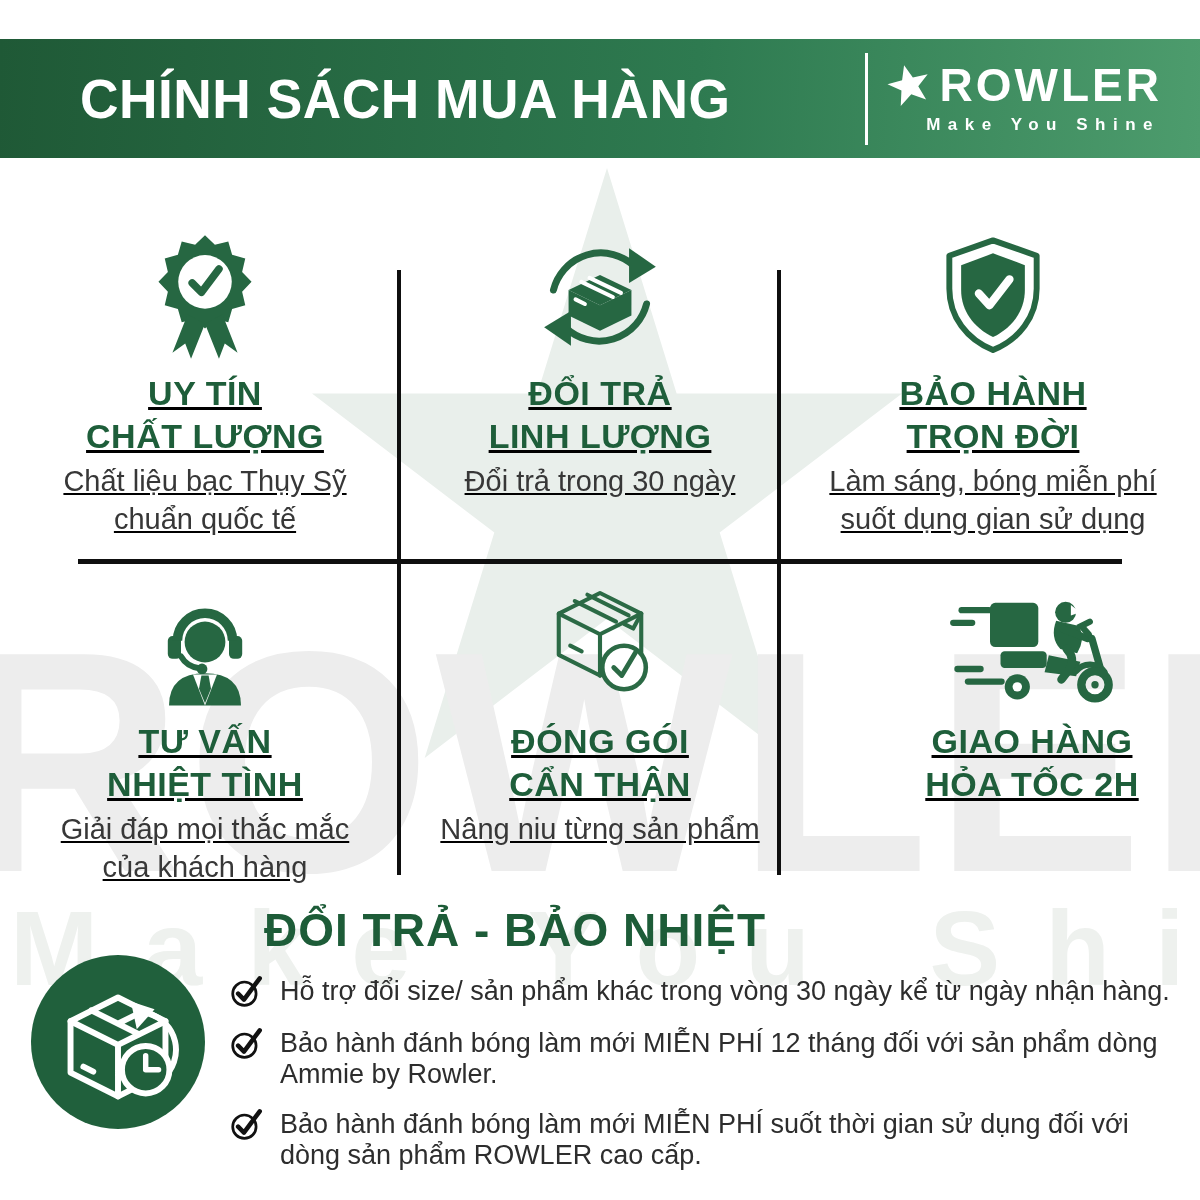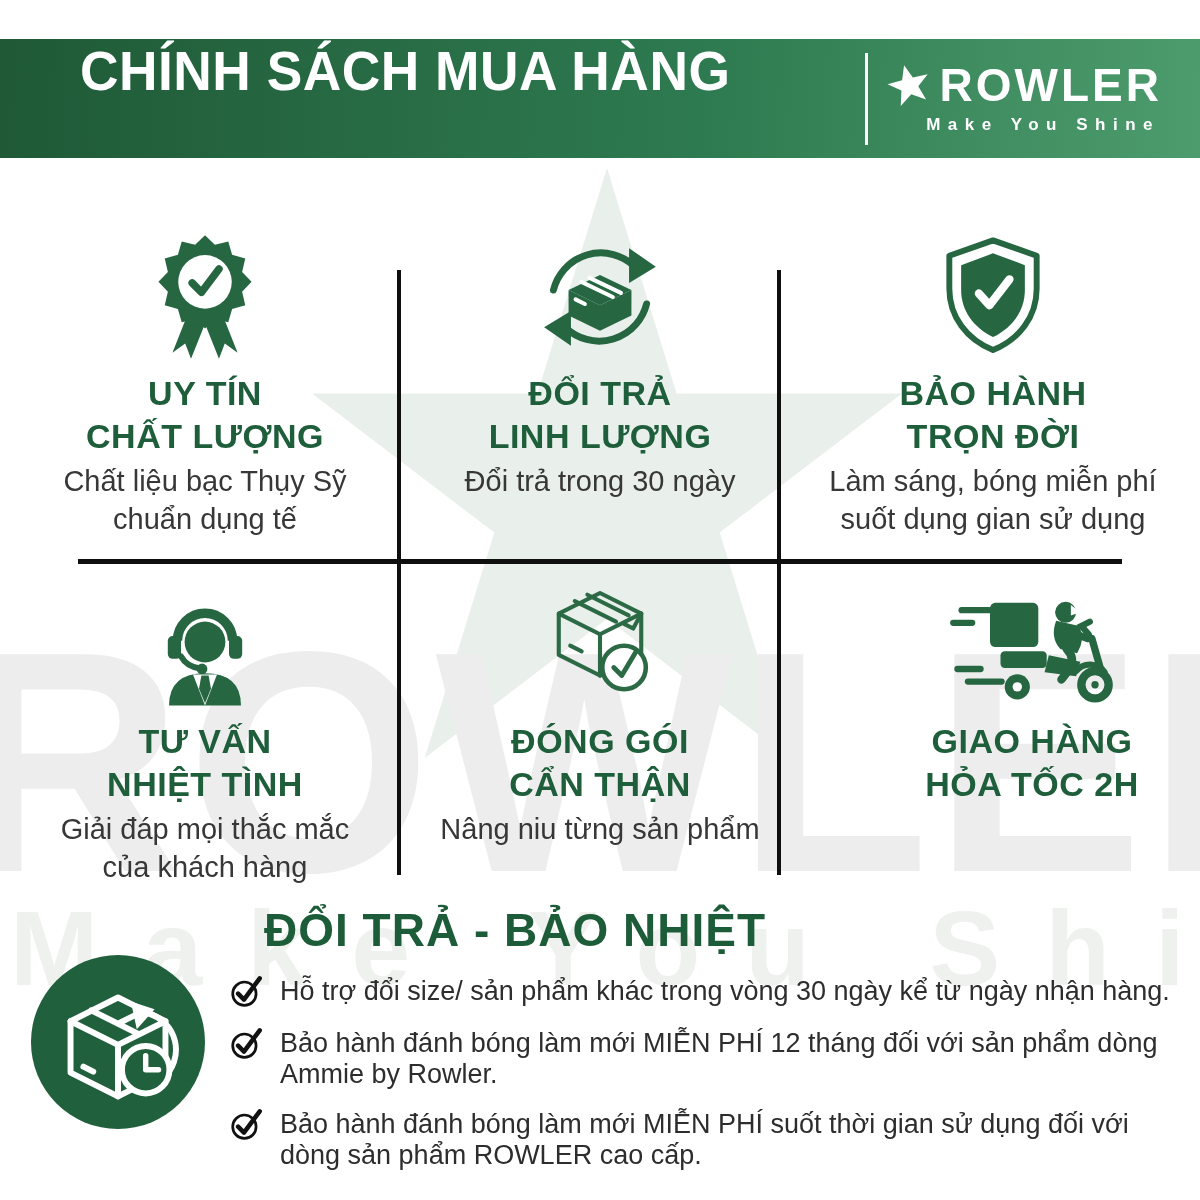--- a/index.html
+++ b/index.html
@@ -11,37 +11,37 @@
   .wm-star{left:312px;top:168px;width:590px;height:590px;background:#e9efeb;
     clip-path:polygon(50% 0%,61.8% 38.2%,100% 38.2%,69.1% 61.8%,80.9% 100%,50% 76.4%,19.1% 100%,30.9% 61.8%,0% 38.2%,38.2% 38.2%);}
   .wm-brand{left:-45px;top:605px;font-size:315px;font-weight:800;letter-spacing:4px;
     color:#ededed;white-space:nowrap;line-height:1;}
   .wm-tagline{left:10px;top:895px;font-size:106px;font-weight:600;letter-spacing:45px;
     color:#eef1ee;white-space:nowrap;line-height:1;}
 
   
   .banner{position:absolute;left:0;top:39px;width:1200px;height:119px;z-index:2;
     background:linear-gradient(93deg,#1f5936 0%,#2e7a50 58%,#4d9c6d 100%);
-    display:flex;align-items:flex-start;}
+    display:flex;align-items:center;}
   .banner h1{margin:0 0 0 80px;font-size:55px;font-weight:800;color:#ffffff;
     letter-spacing:0.5px;transform:scaleX(.97);transform-origin:left center;}
   .logo{position:absolute;right:38px;top:0;height:100%;display:flex;align-items:center;}
   .logo-divider{width:3px;height:92px;background:#ffffff;margin-right:18px;}
   .logo-col{display:flex;flex-direction:column;align-items:flex-end;}
   .logo-row{display:flex;align-items:center;gap:8px;}
   .brand-name{font-size:46px;font-weight:800;color:#ffffff;letter-spacing:3px;line-height:1;}
   .brand-tagline{font-size:17px;font-weight:700;color:#ffffff;letter-spacing:7.5px;margin-top:7px;margin-right:2px;}
 
   
   .vline{position:absolute;top:270px;width:4px;height:605px;background:#0f0f0f;z-index:2;}
   .v1{left:397px;} .v2{left:777px;}
   .hline{position:absolute;left:78px;top:559px;width:1044px;height:5px;background:#0f0f0f;z-index:2;}
 
   
-  .cell{position:absolute;text-align:center;z-index:2;}
+  .cell{position:absolute;text-align:center;z-index:2;text-decoration:underline;}
   .c1{left:15px;top:228px;width:380px;} .c2{left:410px;top:228px;width:380px;} .c3{left:795px;top:228px;width:396px;}
   .c4{left:15px;top:582px;width:380px;} .c5{left:410px;top:582px;width:380px;} .c6{left:834px;top:582px;width:396px;}
   .icon-box{height:138px;display:flex;align-items:center;justify-content:center;}
   .row2 .icon-box{height:132px;}
   .cell h3{margin:6px 0 4px;font-size:34px;line-height:43px;font-weight:800;color:#1e5e3a;
     white-space:pre-line;letter-spacing:0.5px;}
   .cell p{margin:0;font-size:29px;line-height:38px;color:#373737;white-space:pre-line;}
 
   
   .returns-circle{position:absolute;left:30px;top:954px;width:176px;height:176px;z-index:2;}
@@ -93,21 +93,21 @@
           <path d="M35,70 L22,103 L33,95 L38,108 L50,78 Z"></path>
           <path d="M65,70 L78,103 L67,95 L62,108 L50,78 Z"></path>
         </g>
         <circle cx="50" cy="42" r="23" fill="#ffffff"></circle>
         <path d="M39,43 L47,51 L62,31" stroke="#266742" stroke-width="6.5" fill="none" stroke-linecap="round" stroke-linejoin="round"></path>
       </svg>
     </div>
     <h3>UY TÍN
 CHẤT LƯỢNG</h3>
     <p>Chất liệu bạc Thụy Sỹ
-chuẩn dụng tế</p>
+chuẩn quốc tế</p>
   </div>
 
   <div class="cell c2">
     <div class="icon-box">
       <svg width="128" height="128" viewBox="0 0 110 110">
         <g stroke="#266742" stroke-width="6" fill="none" stroke-linecap="round">
           <path d="M15,49 A42,42 0 0 1 84,28"></path>
           <path d="M95,61 A42,42 0 0 1 26,82"></path>
         </g>
         <g fill="#266742">

